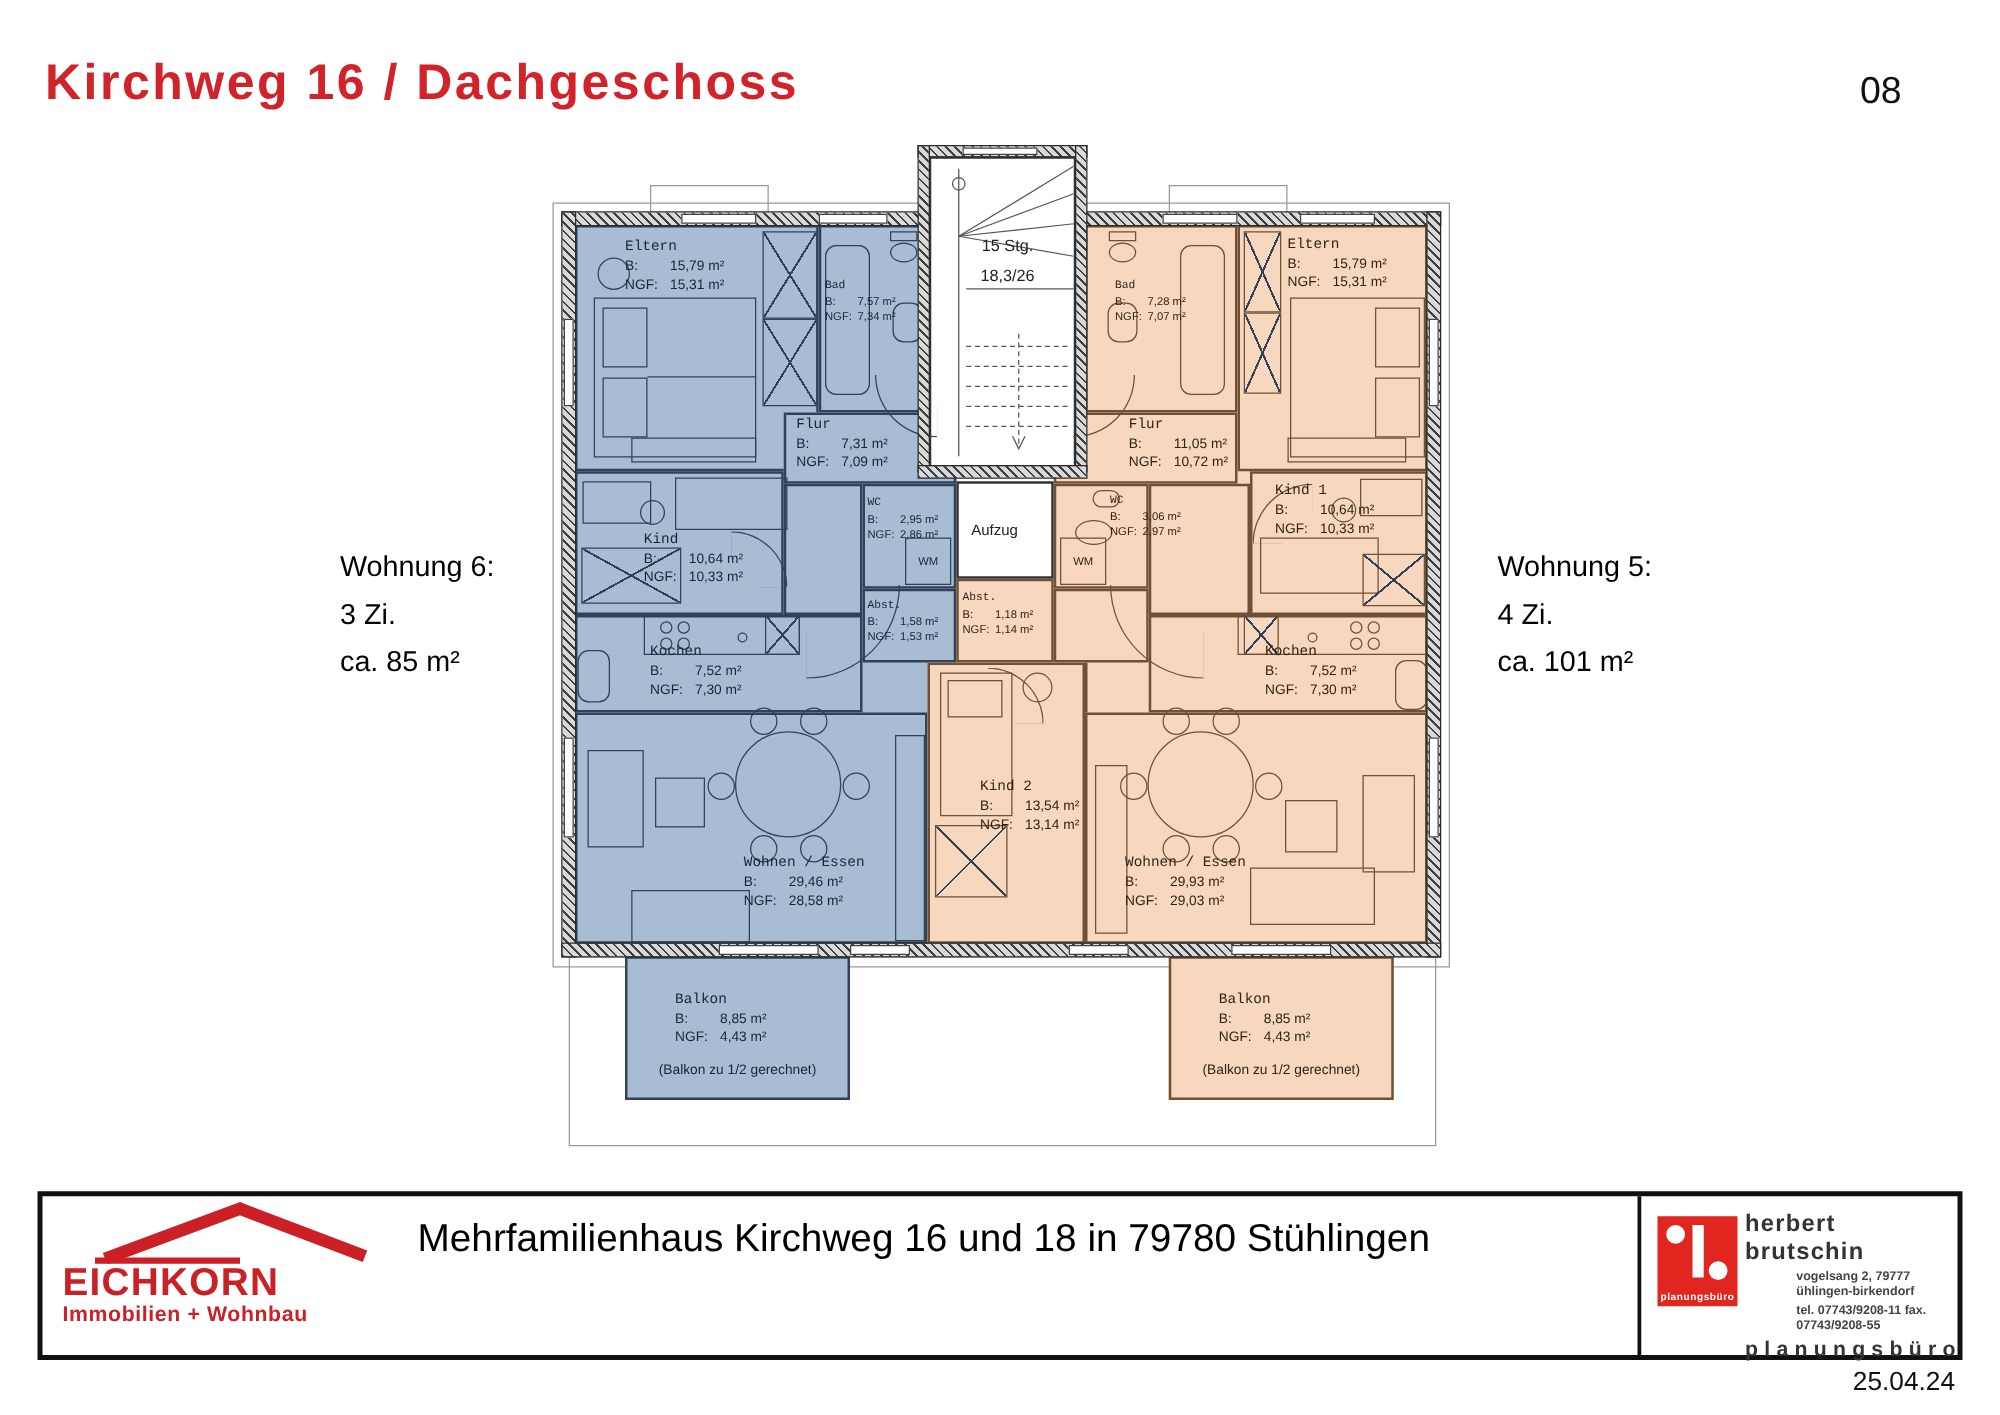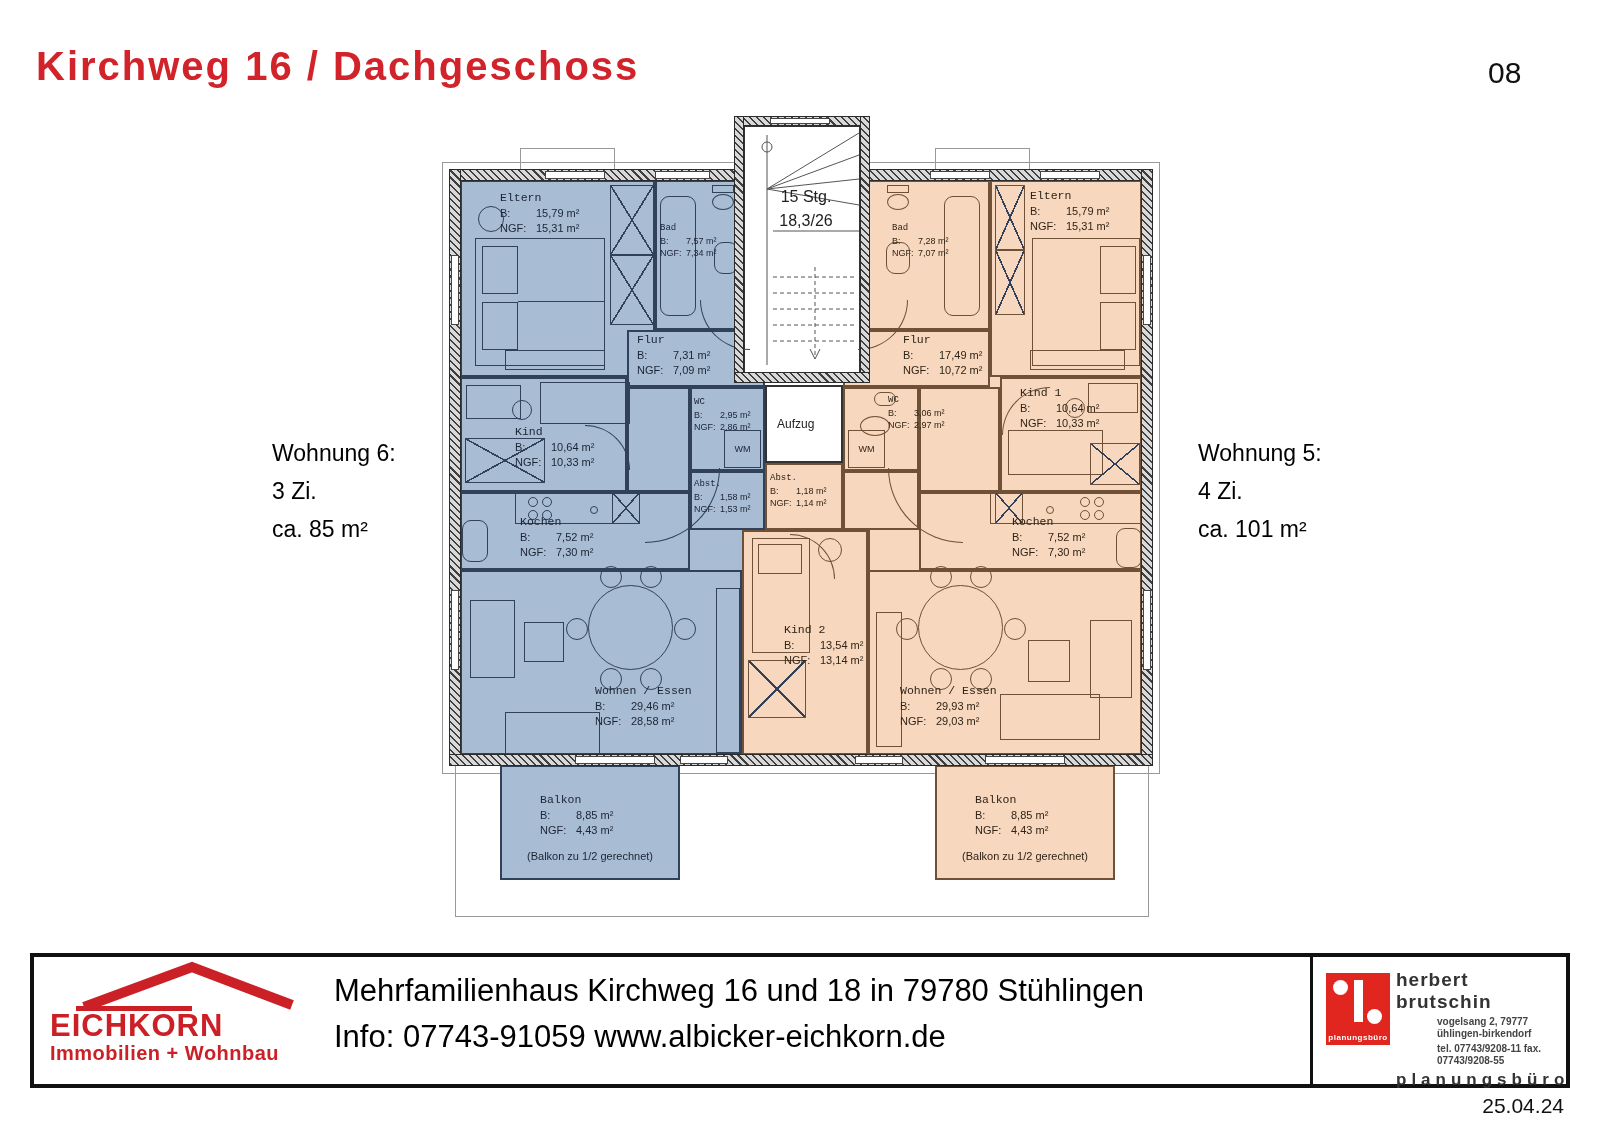--- a/index.html
+++ b/index.html
@@ -45,29 +45,29 @@
   .rp{width:36px;}
   .rlabel.small{font-size:9px;line-height:12px;}
   .rlabel.small .rname{font-size:9px;}
   .rlabel.small .rp{width:26px;}
   .note{position:absolute;z-index:30;font-size:11px;text-align:center;color:#1b2433;}
   .note.o-lab{color:#2f2417;}
   
   .wlab{position:absolute;font-size:23px;line-height:38px;color:#000;z-index:30;}
   
   .stairlab{position:absolute;z-index:30;left:758px;top:190px;width:96px;text-align:center;
-    font-size:16px;line-height:14px;color:#222;}
+    font-size:13px;line-height:14px;color:#222;}
   .stairlab div{margin-bottom:10px;}
   .lift-label{position:absolute;z-index:30;font-size:12px;color:#222;}
   
   .footer{position:absolute;left:30px;top:953px;width:1540px;height:135px;
     border:4px solid #111;background:#fff;box-sizing:border-box;z-index:40;}
   .alb{position:absolute;left:16px;top:2px;width:440px;height:124px;}
   .alb-name{font-size:31px;font-weight:bold;color:#cc2027;letter-spacing:1px;line-height:30px;}
-  .alb-tag{font-size:20px;font-weight:bold;color:#cc2027;letter-spacing:.5px;margin-top:1px;}
+  .alb-tag{font-size:17px;font-weight:bold;color:#cc2027;letter-spacing:.5px;margin-top:1px;}
   .proj{position:absolute;left:300px;width:900px;color:#000;}
   .proj1{top:16px;font-size:31px;}
   .proj2{top:62px;font-size:31px;}
   .fdiv{position:absolute;left:1276px;top:0;width:3px;height:100%;background:#111;}
   .bsq{position:absolute;left:1292px;top:16px;width:64px;height:72px;background:#e0261f;}
   .bsq .d1{position:absolute;left:7px;top:7px;width:15px;height:15px;border-radius:50%;background:#fff;}
   .bsq .bar{position:absolute;left:28px;top:7px;width:9px;height:42px;background:#fff;}
   .bsq .d2{position:absolute;left:41px;top:36px;width:15px;height:15px;border-radius:50%;background:#fff;}
   .bsq .bt{position:absolute;left:0;bottom:3px;width:100%;text-align:center;
     font-size:8px;font-weight:bold;color:#fff;letter-spacing:.5px;}
@@ -381,21 +381,21 @@
       </div>
     <div class="rline">
         <span class="rp">NGF:</span>
         <span>15,31 m²</span>
       </div>
   </div>
   <div class="rlabel o-lab" style="left:903px;top:332px;">
     <div class="rname">Flur</div>
     <div class="rline">
         <span class="rp">B:</span>
-        <span>17,49 m²</span>
+        <span>11,05 m²</span>
       </div>
     <div class="rline">
         <span class="rp">NGF:</span>
         <span>10,72 m²</span>
       </div>
   </div>
   <div class="rlabel small o-lab" style="left:888px;top:394px;">
     <div class="rname">WC</div>
     <div class="rline">
         <span class="rp">B:</span>
@@ -490,21 +490,20 @@
   <div class="alb">
     <svg width="230" height="52" style="display:block;margin-left:24px;">
       <path d="M10 48 L118 8 L218 46" stroke="#cc2027" stroke-width="10" fill="none"></path>
       <line x1="2" y1="50" x2="118" y2="50" stroke="#cc2027" stroke-width="6"></line>
     </svg>
     <div class="alb-name">EICHKORN</div>
     <div class="alb-tag">Immobilien + Wohnbau</div>
   </div>
 
   <div class="proj proj1">Mehrfamilienhaus Kirchweg 16 und 18 in 79780 Stühlingen</div>
-  <div class="proj proj2">Info: 07743-91059   www.albicker-eichkorn.de</div>
 
   <div class="fdiv"></div>
 
   <div class="bsq">
     <div class="d1"></div>
     <div class="bar"></div>
     <div class="d2"></div>
     <div class="bt">planungsbüro</div>
   </div>
   <div class="bcol">

